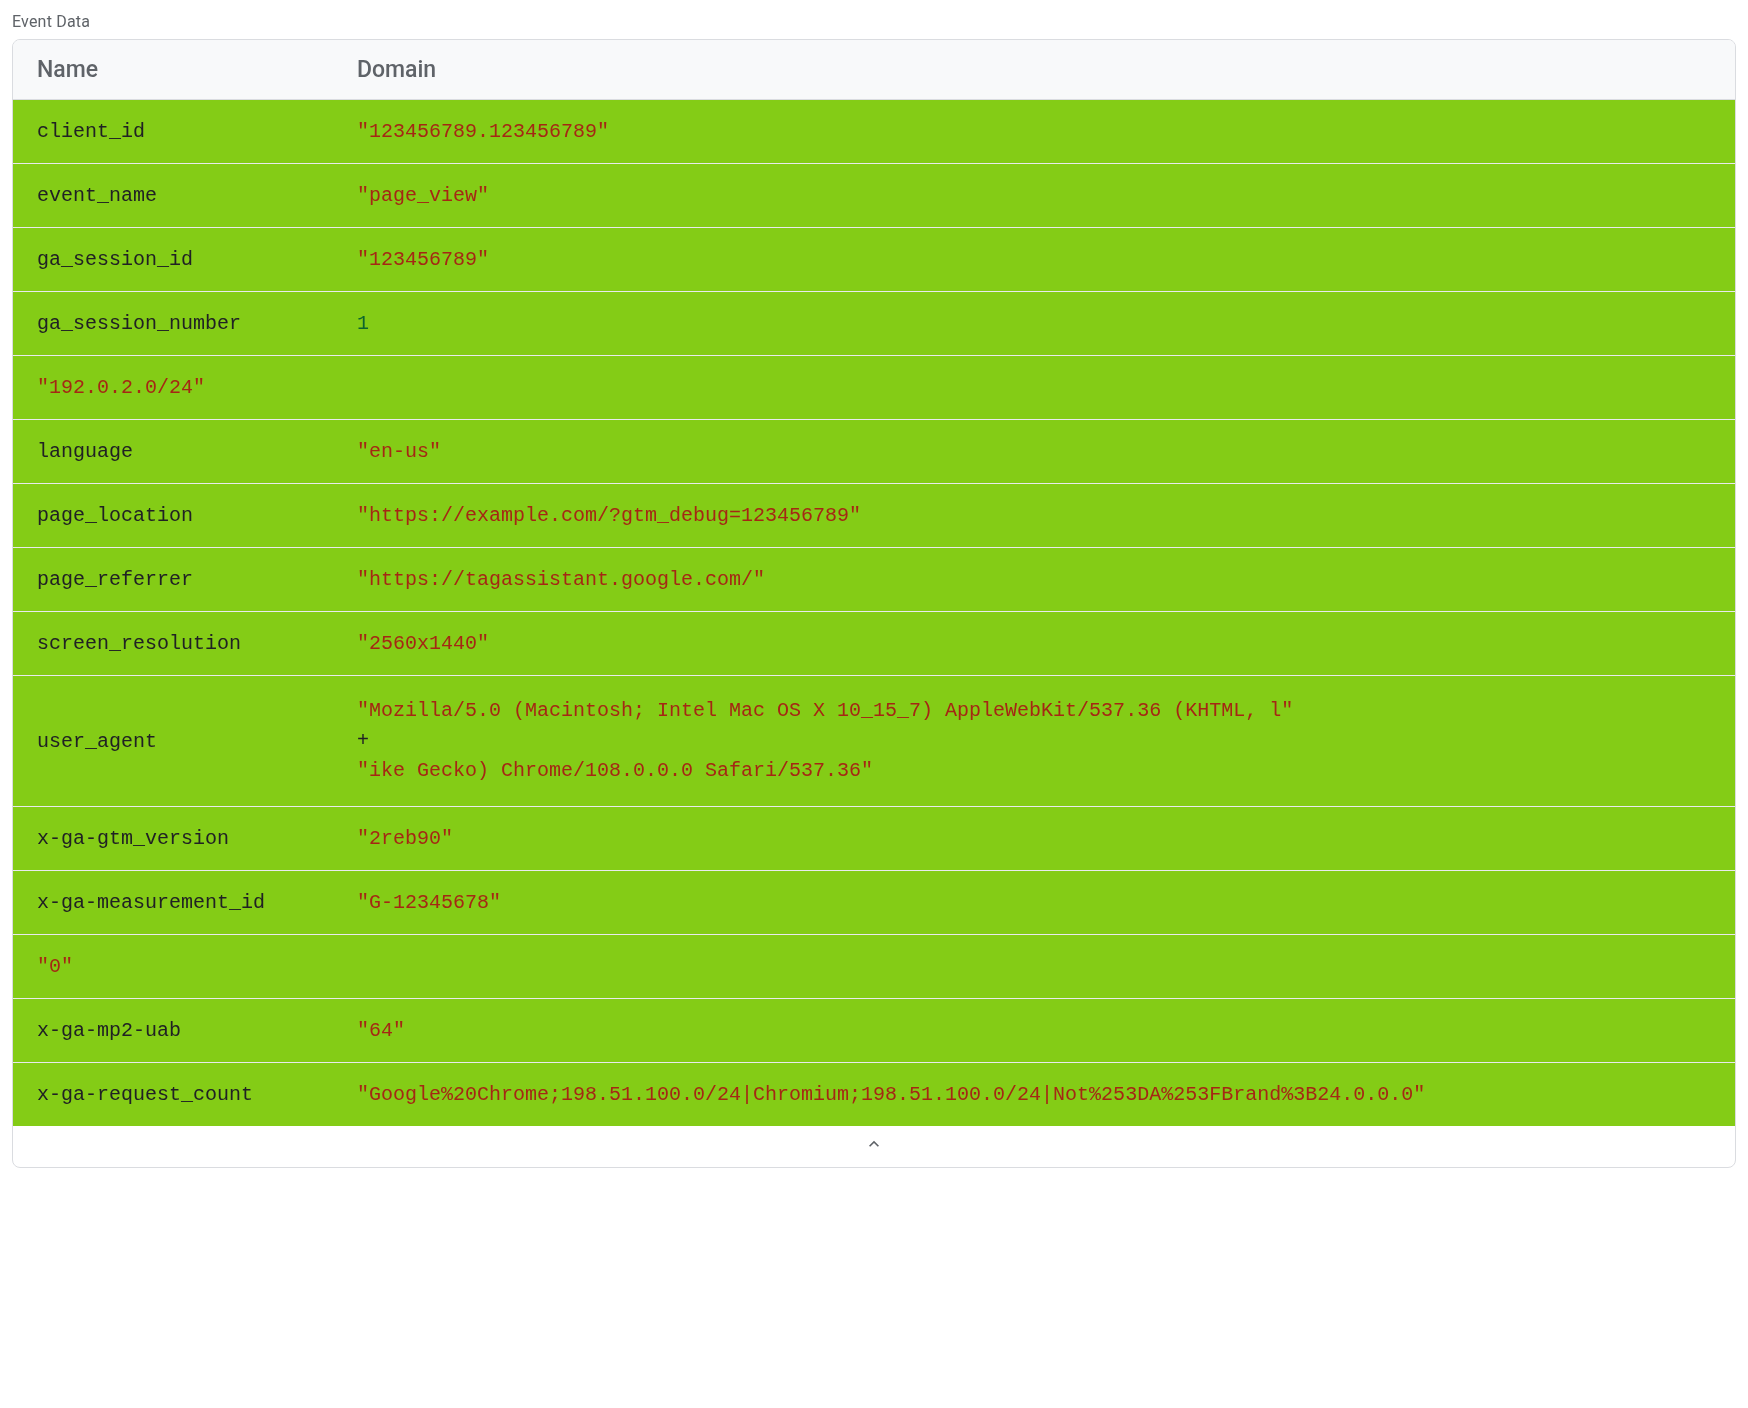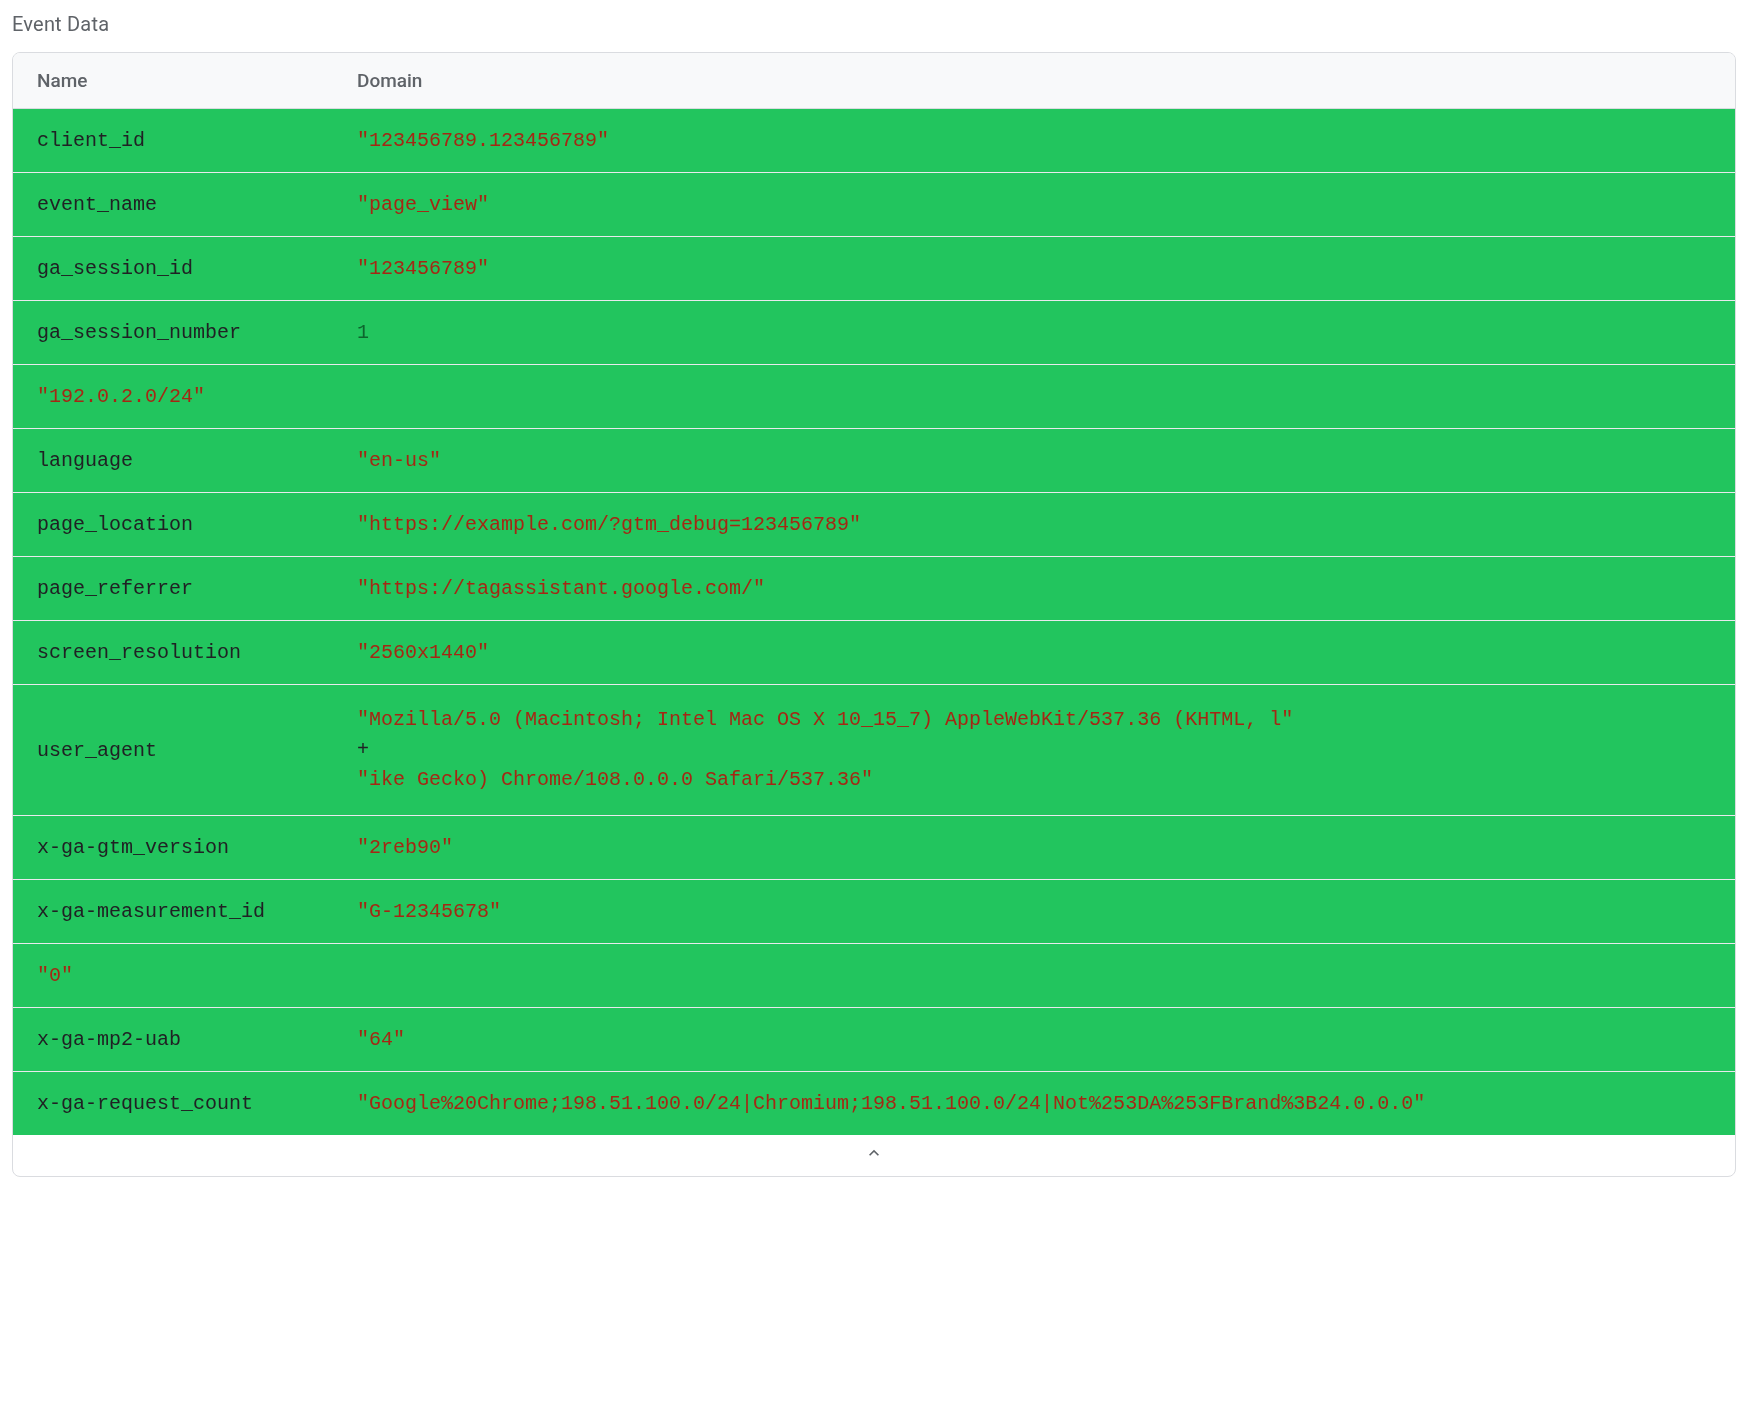--- a/index.html
+++ b/index.html
@@ -8,51 +8,51 @@
       padding: 0;
     }
     body {
       font-family: -apple-system, BlinkMacSystemFont, 'Segoe UI', Roboto, Helvetica, Arial, sans-serif;
       background: #ffffff;
       padding: 12px;
       font-size: 20px;
       color: #202124;
     }
     .title {
-      font-size: 20px;
+      font-size: 16px;
       font-weight: 400;
       color: #5f6368;
-      margin-bottom: 16px;
+      margin-bottom: 8px;
       letter-spacing: 0.2px;
     }
     .table-container {
       border: 1px solid #dadce0;
       border-radius: 8px;
       overflow: hidden;
     }
     .table-header {
       display: flex;
       background: #f8f9fa;
       border-bottom: 1px solid #dadce0;
     }
     .header-cell {
       padding: 16px 24px;
-      font-size: 19px;
+      font-size: 23px;
       font-weight: 500;
       color: #5f6368;
     }
     .col-name {
       width: 320px;
       flex-shrink: 0;
     }
     .col-value {
       flex: 1;
     }
     .table-body {
-      background: #22c55e;
+      background: #84cc16;
     }
     .table-row {
       display: flex;
       align-items: center;
       border-bottom: 1px solid #e8eaed;
       min-height: 60px;
     }
     .table-row:last-child {
       border-bottom: none;
     }

